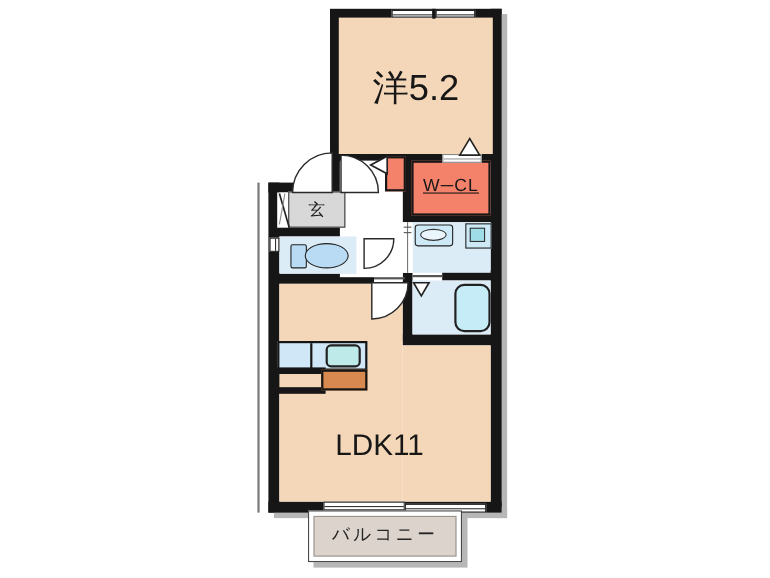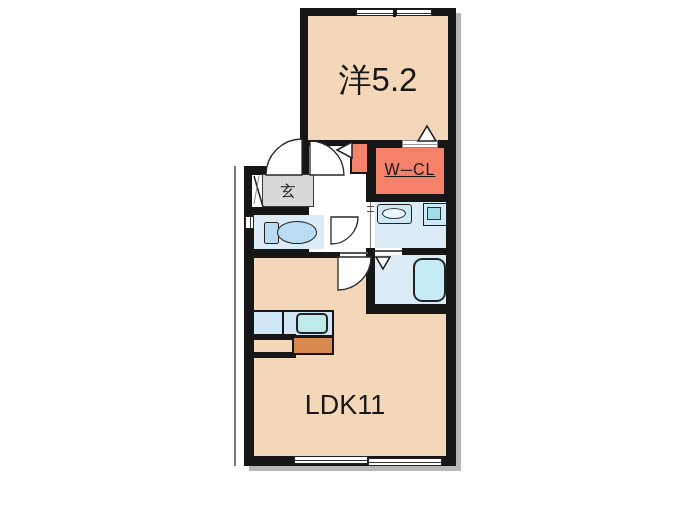--- a/index.html
+++ b/index.html
@@ -116,20 +116,24 @@
   <div class="abs white" style="left:366px;top:202px;width:9px;height:46px;">
     <div class="abs" style="left:4px;top:0;width:1px;height:46px;background:#777;"></div>
     <div class="abs" style="left:1px;top:4px;width:7px;height:1px;background:#555;"></div>
     <div class="abs" style="left:1px;top:9px;width:7px;height:1px;background:#555;"></div>
   </div>
 
   <div class="abs white" style="left:340px;top:248px;width:26px;height:10px;"></div>
   <div class="abs thinline" style="left:340px;top:252px;width:28px;height:2px;"></div>
   <div class="abs thinline" style="left:375px;top:250px;width:27px;height:2px;"></div>
 
+  <div class="abs shadow" style="left:280px;top:464px;width:140px;height:47px;background:#ffffff;border:1.5px solid #4a4a4a;">
+    <div class="abs" style="left:4px;top:4px;right:4px;bottom:4px;background:#dcd4cc;border:1px solid #9a948e;"></div>
+    <div class="abs lbl lbl-balcony" style="left:0;top:13px;width:100%;">バルコニー</div>
+  </div>
 
   <svg width="700" height="525" viewBox="0 0 700 525">
     <path d="M302,139 A36,36 0 0 0 266,175 L302,175 Z" fill="#ffffff" stroke="#2a2a2a" stroke-width="1.3"></path>
     <path d="M310,141 A34,34 0 0 1 344,175 L310,175 Z" fill="#ffffff" stroke="#2a2a2a" stroke-width="1.3"></path>
     <path d="M358,217 A27,27 0 0 1 331,244 L331,217 Z" fill="#ffffff" stroke="#2a2a2a" stroke-width="1.3"></path>
     <path d="M371,257 A33,33 0 0 1 338,290 L338,257 Z" fill="#ffffff" stroke="#2a2a2a" stroke-width="1.3"></path>
     <path d="M427,126 L418,141 L436,141 Z" fill="#ffffff" stroke="#222222" stroke-width="1.5"></path>
     <path d="M337,150 L352,142 L352,158 Z" fill="#ffffff" stroke="#222222" stroke-width="1.5"></path>
     <path d="M383,269 L376,257 L390,257 Z" fill="#ffffff" stroke="#222222" stroke-width="1.5"></path>
     <path d="M254,176 L263,207" stroke="#222222" stroke-width="1.5" fill="none"></path>

